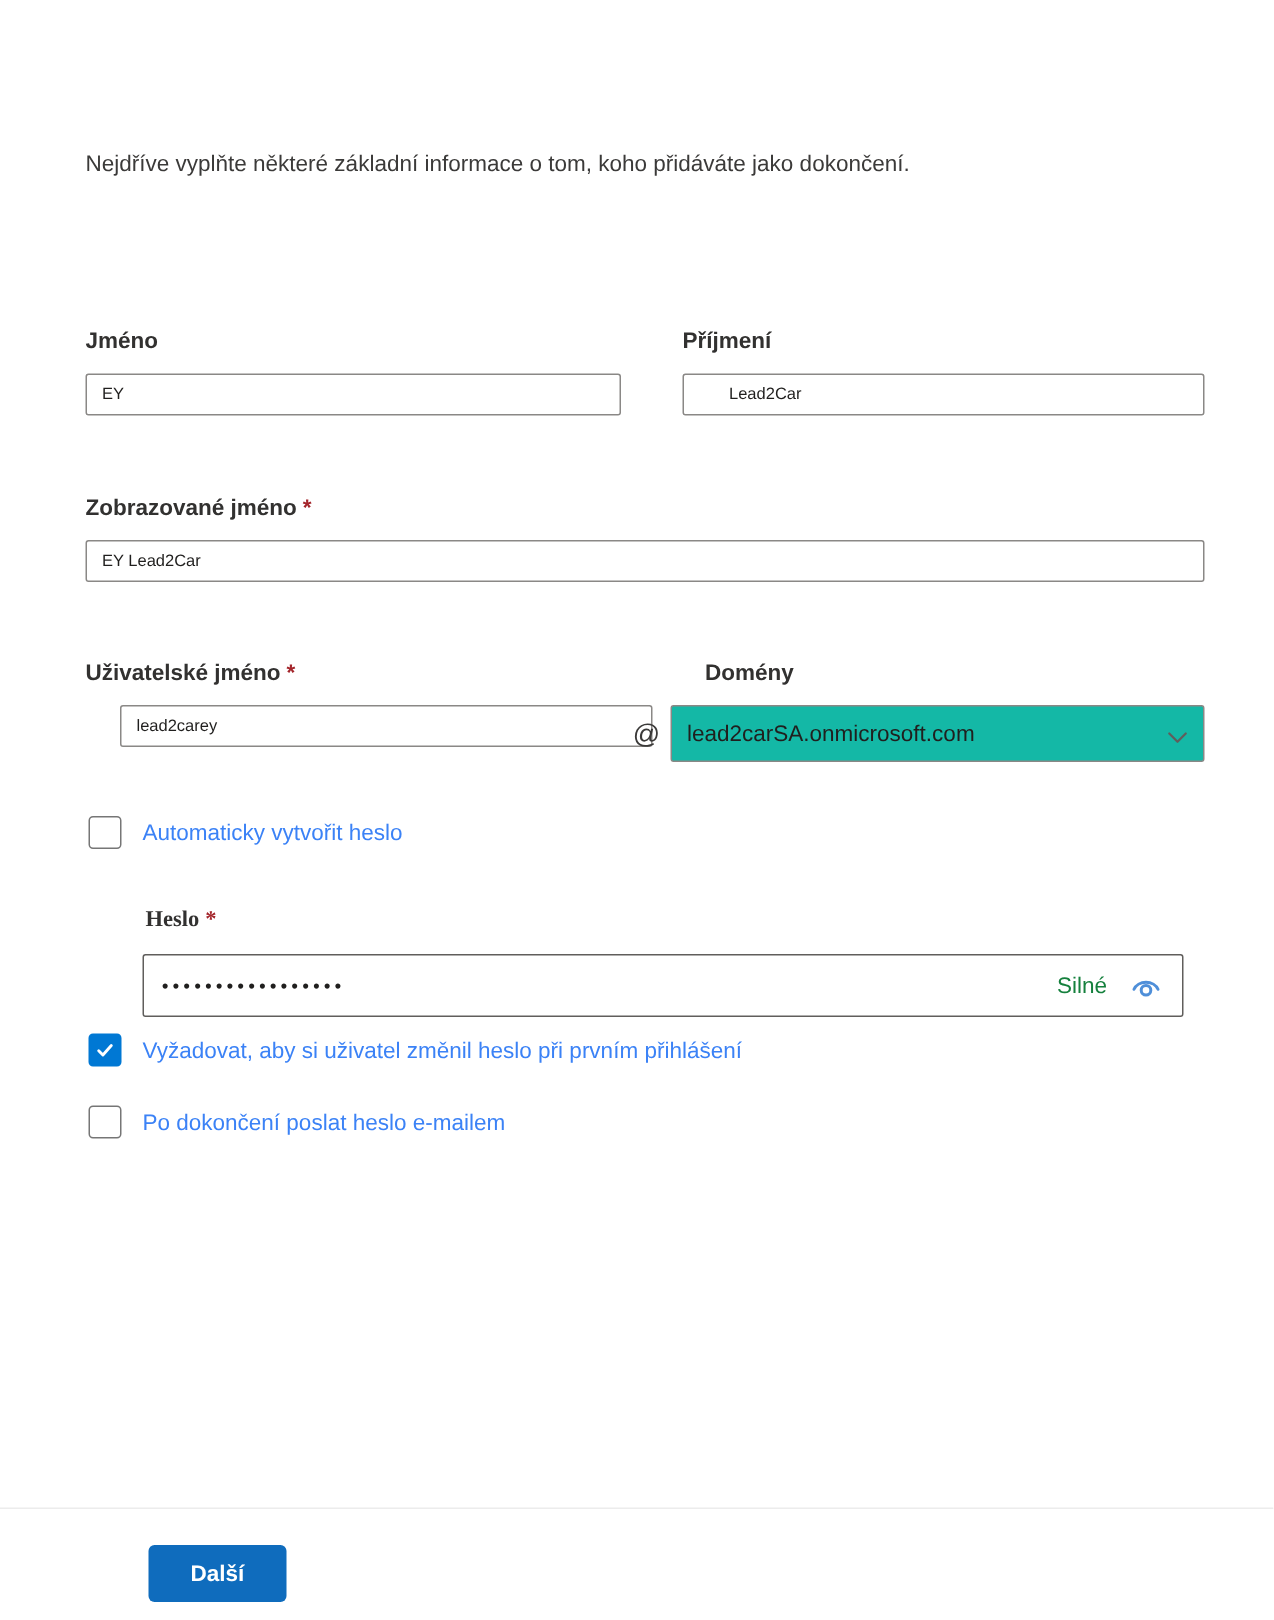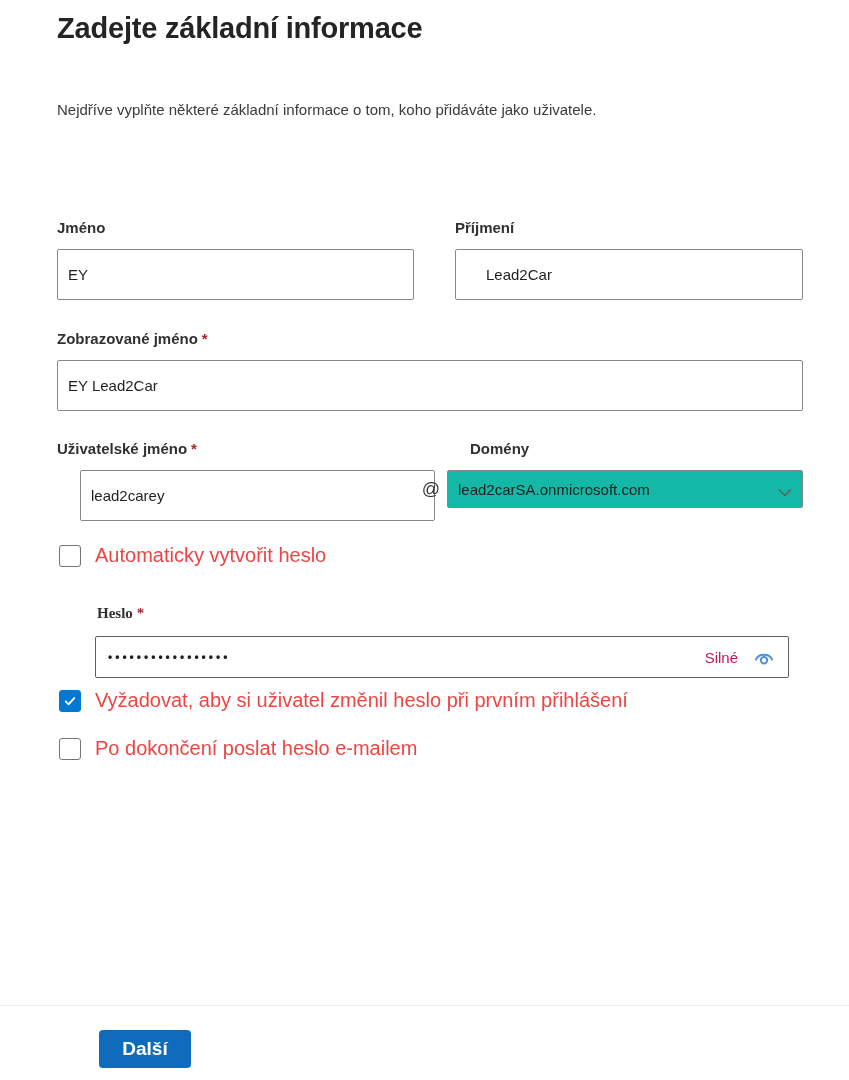--- a/index.html
+++ b/index.html
@@ -23,25 +23,25 @@
   }
 
   .field-label {
     position: absolute;
     font-size: 15px; font-weight: 600; color: #323130; white-space: nowrap;
   }
   .req { color: #a4262c; font-weight: 600; margin-left: 4px; }
 
   .txt {
     position: absolute;
-    height: 51px;
+    height: 28px;
     border: 1px solid #8a8886; border-radius: 2px;
     background: #fff;
     font-family: "Liberation Sans", "DejaVu Sans", sans-serif;
-    font-size: 15px; color: #201f1e;
+    font-size: 11px; color: #201f1e;
     padding: 0 10px;
     outline: none;
   }
 
   .at-sep {
     position: absolute; left: 416px; top: 470px; width: 30px; height: 38px;
     display: flex; align-items: center; justify-content: center;
     font-size: 18px; color: #3b3a39;
   }
 
@@ -56,53 +56,52 @@
 
   .check-row { position: absolute; display: flex; align-items: center; }
   .cb {
     width: 22px; height: 22px; flex: none;
     border: 1px solid #767676; border-radius: 3px; background: #fff;
     display: flex; align-items: center; justify-content: center;
     cursor: pointer;
   }
   .cb.checked { background: #0078d4; border-color: #0078d4; }
   .cb svg { width: 14px; height: 14px; }
-  .cb-label { margin-left: 14px; font-size: 20px; color: #ef4444; white-space: nowrap; }
+  .cb-label { margin-left: 14px; font-size: 15px; color: #3b82f6; white-space: nowrap; }
 
   .pwd-box {
     position: absolute; left: 95px; top: 636px; width: 694px; height: 42px;
     border: 1px solid #605e5c; border-radius: 2px; background: #fff;
     display: flex; align-items: center; padding: 0 12px;
   }
   .pwd-dots {
     flex: 1;
     font-size: 12px; font-weight: 700; letter-spacing: 3px; color: #201f1e;
     overflow: hidden; white-space: nowrap;
   }
-  .pwd-strength { font-size: 15px; color: #be185d; margin-right: 14px; }
+  .pwd-strength { font-size: 15px; color: #15803d; margin-right: 14px; }
   .eye-btn { width: 24px; height: 20px; flex: none; cursor: pointer; display: flex; align-items: center; justify-content: center; background: none; border: none; }
 
   .divider {
     position: absolute; left: 0; top: 1005px; width: 849px; height: 1px;
     background: #ececec;
   }
   .next-btn {
     position: absolute; left: 99px; top: 1030px; width: 92px; height: 38px;
     background: #0f6cbd; color: #fff; border: none; border-radius: 4px;
     font-family: "Liberation Sans", "DejaVu Sans", sans-serif;
-    font-size: 19px; font-weight: 700; cursor: pointer;
+    font-size: 15px; font-weight: 700; cursor: pointer;
   }
 </style>
 </head>
 <body>
 
 <div class="page">
 
-  <h1 class="title">Zadejte základní informace</h1>
-  <p class="subtitle">Nejdříve vyplňte některé základní informace o tom, koho přidáváte jako uživatele.</p>
+  <p class="subtitle">Nejdříve vyplňte některé základní informace o tom, koho přidáváte jako dokončení.</p>
 
   <div class="field-label" style="left:57px; top:219px;">
     <span>Jméno</span>
   </div>
   <input class="txt" style="left: 57px; top: 249px; width: 357px;" value="EY">
 
   <div class="field-label" style="left:455px; top:219px;">
     <span>Příjmení</span>
   </div>
   <input class="txt" style="left: 455px; top: 249px; width: 348px; padding-left: 30px;" value="Lead2Car">

